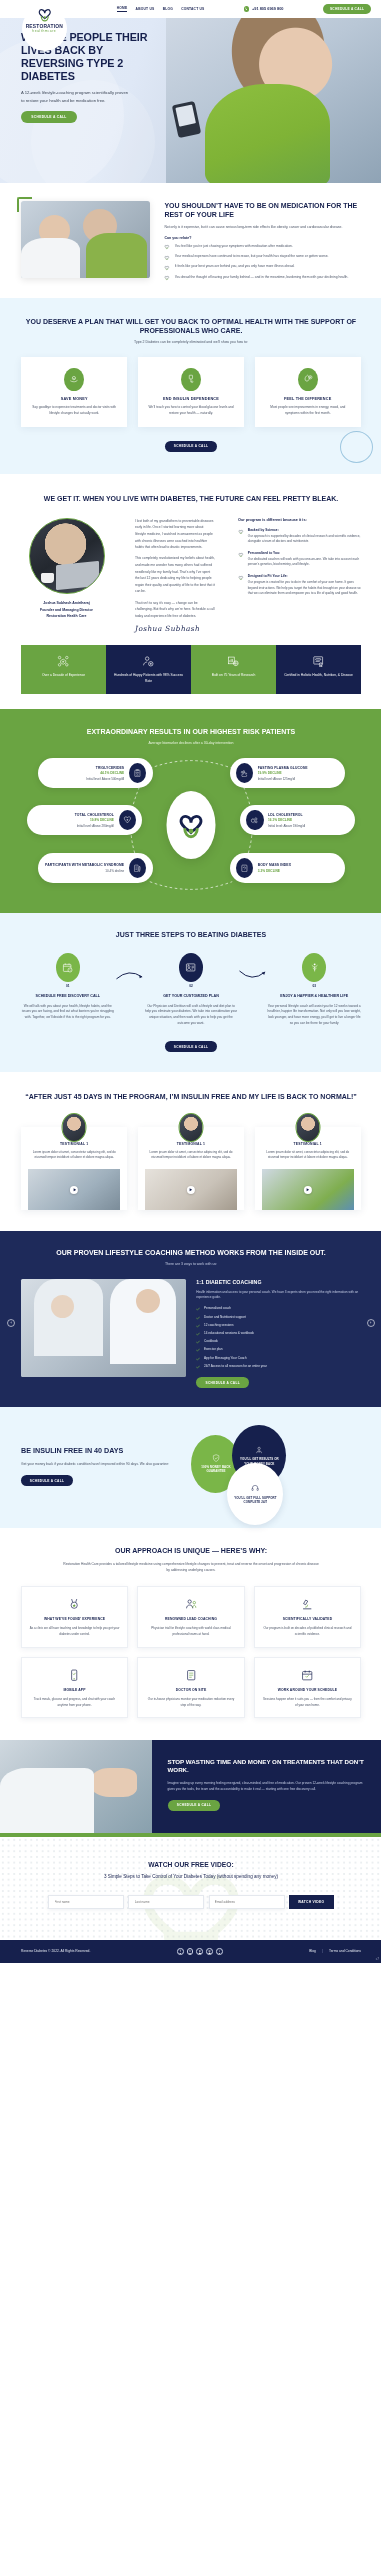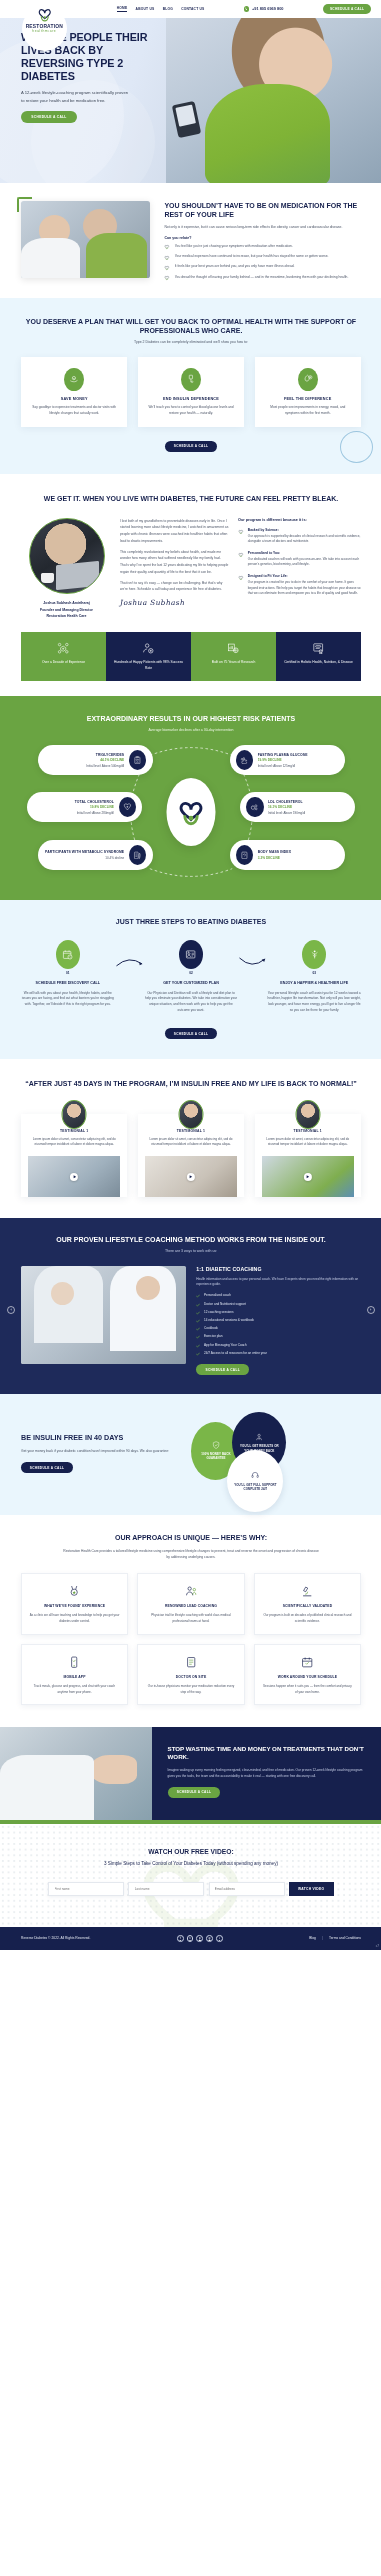--- a/index.html
+++ b/index.html
@@ -117,21 +117,21 @@
   }
   .card h3 { font-size:3.8px; font-weight:800; letter-spacing:0.2px; color:#16204d; }
   .card p { font-size:3.2px; line-height:1.85; color:#4b5466; margin-top:4.1px; }
   .dots-deco{ position:absolute; left:20.6px; top:61px; width:31px; height:26px;
     background-image: radial-gradient(#b9cfe0 0.5px, transparent 0.5px); background-size: 4.1px 4.1px; }
   .ring-deco{ position:absolute; right:9.3px; top:133px; width:33px; height:32px; border:0.5px solid #9ec7e0; border-radius:50%;}
   .center-btn{ text-align:center; margin-top: 13.4px; }
 
   
   .sec-founder { background:#fff; padding: 20.6px 0 15.5px; }
-  .founder-row{ display:flex; gap:8px; margin-top:14.4px; align-items:flex-start;}
+  .founder-row{ display:flex; gap:23px; margin-top:14.4px; align-items:flex-start;}
   .founder-left{ width:91px; flex:none; text-align:center;}
   .founder-ava{
     width:76px;height:76px;border-radius:50%;margin:0 auto;border:1.5px solid #6aa442;overflow:hidden;
     background: radial-gradient(circle at 48% 34%, #d8bda2 0 20.6px, transparent 21px),
                 linear-gradient(150deg,#3a3f4a 0%,#23282f 50%,#4c5360 100%);
     position:relative;
   }
   .founder-ava .lap{position:absolute;right:6%;bottom:6%;width:58%;height:34%;background:#b9bfc6;border-radius:1.5px;transform:skewY(-6deg);}
   .founder-ava .cup{position:absolute;left:16%;bottom:14%;width:12.4px;height:9.3px;background:#f1f1f1;border-radius:1.5px 1.5px 4.1px 4.1px;}
   .founder-name{ font-size:3.5px; font-weight:800; color:#16204d; margin-top:6.2px; line-height:1.9;}

